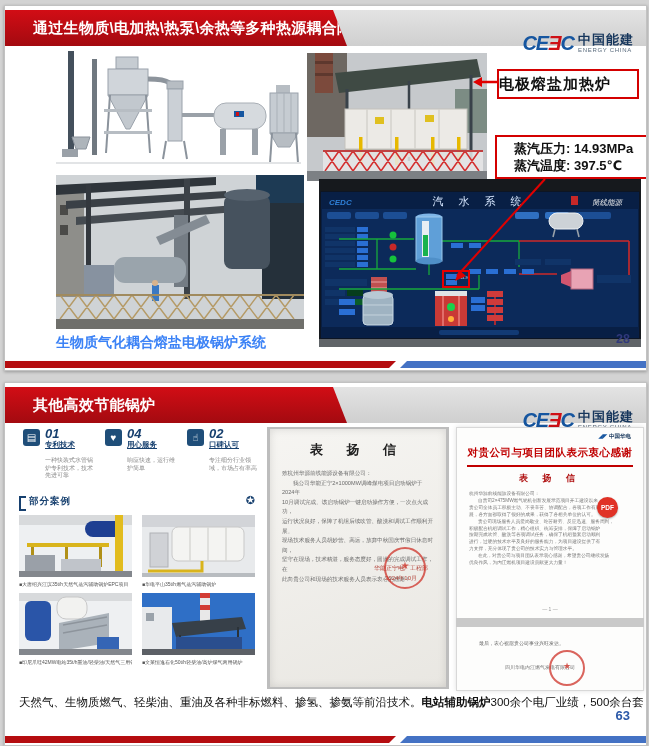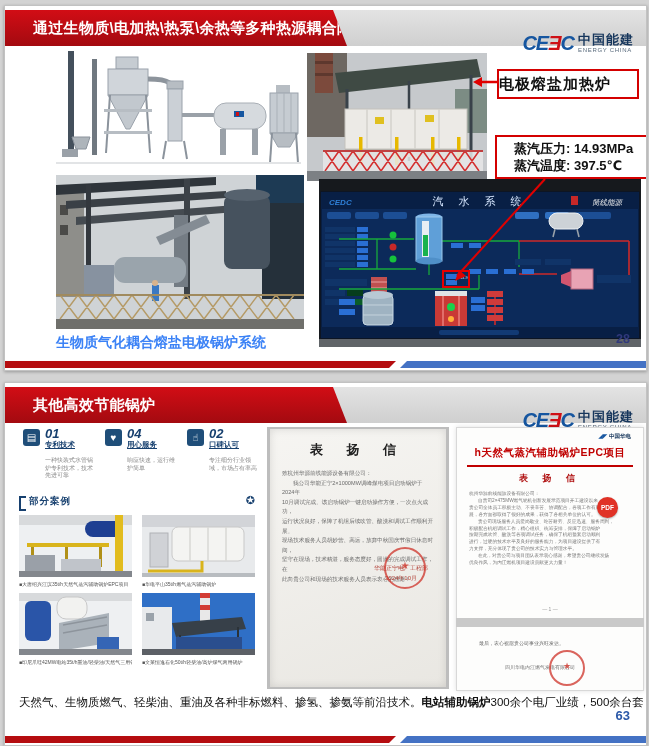--- a/index.html
+++ b/index.html
@@ -454,21 +454,21 @@
           <div>2024年10月</div>
         </div>
         <div class="seal" id="seal1">
           <div class="seal-star">★</div>
         </div>
       </div>
     </div>
 
     <div class="doc">
       <div class="doc-logo"><span class="dl-ico">◢◤</span> <span>中国华电</span></div>
-      <div class="doc-title">h天然气蒸汽辅助锅炉EPC项目</div>
+      <div class="doc-title">对贵公司与项目团队表示衷心感谢</div>
       <div class="doc-rule"></div>
       <div class="doc-sub">表 扬 信</div>
       <div class="doc-body">
         <p>杭州华源前线能源设备有限公司：</p>
         <p class="indent">自贵司2×475MW燃气轮机创新发展示范项目开工建设以来，</p>
         <p>贵公司全体员工积极主动、不畏辛苦、协调配合，各项工作有序开</p>
         <p>展，各方面都取得了很好的成果，获得了各相关单位的认可。</p>
         <p class="indent">贵公司现场服务人员爱岗敬业、吃苦耐劳、反应迅速、服务周到，</p>
         <p>积极配合机组调试工作，精心组织、统筹安排，保障了启动锅炉</p>
         <p>按期完成吹管、酸洗等各项调试任务，确保了机组整套启动顺利</p>

